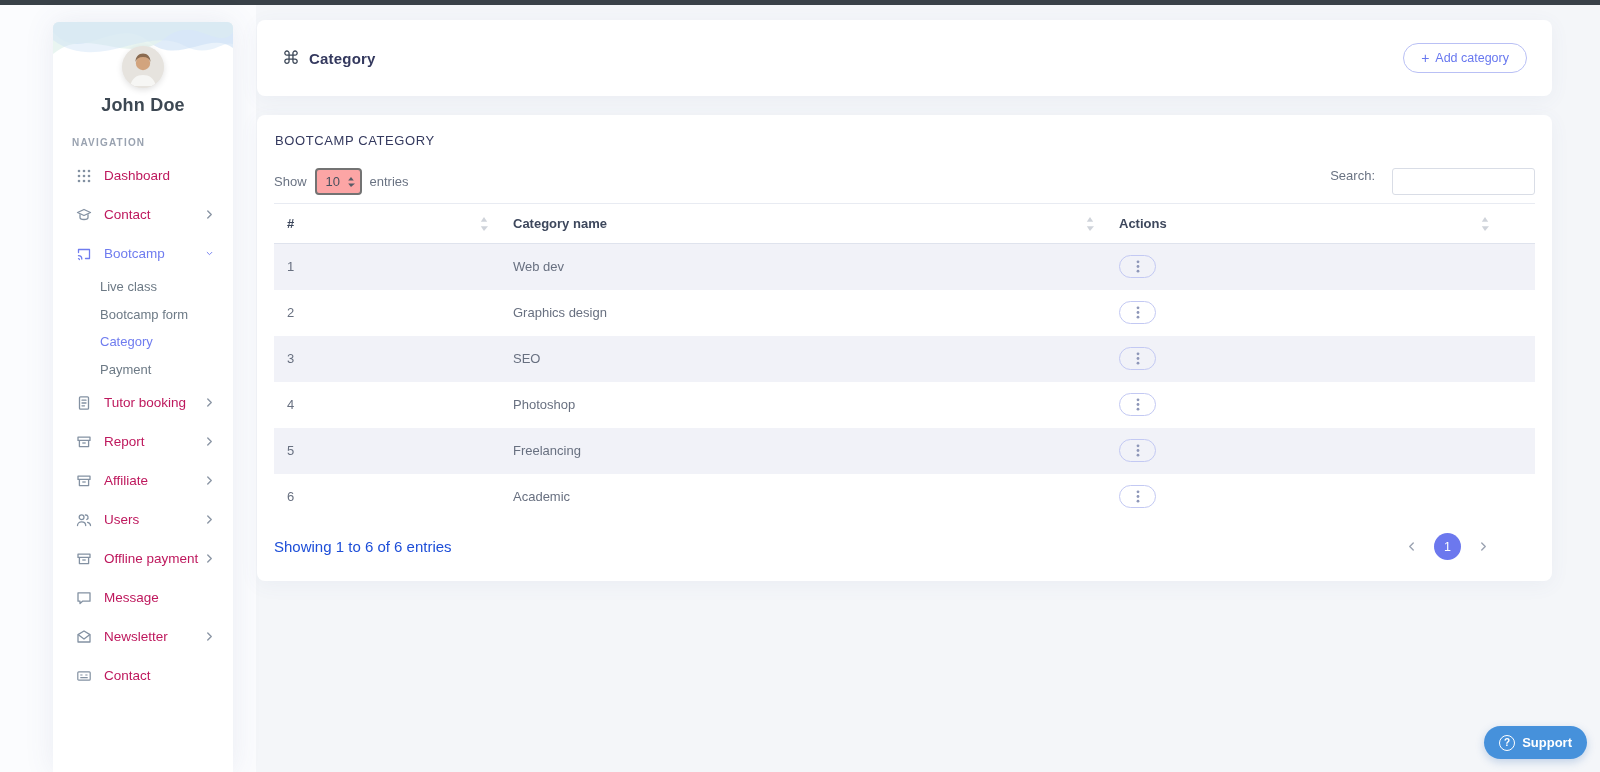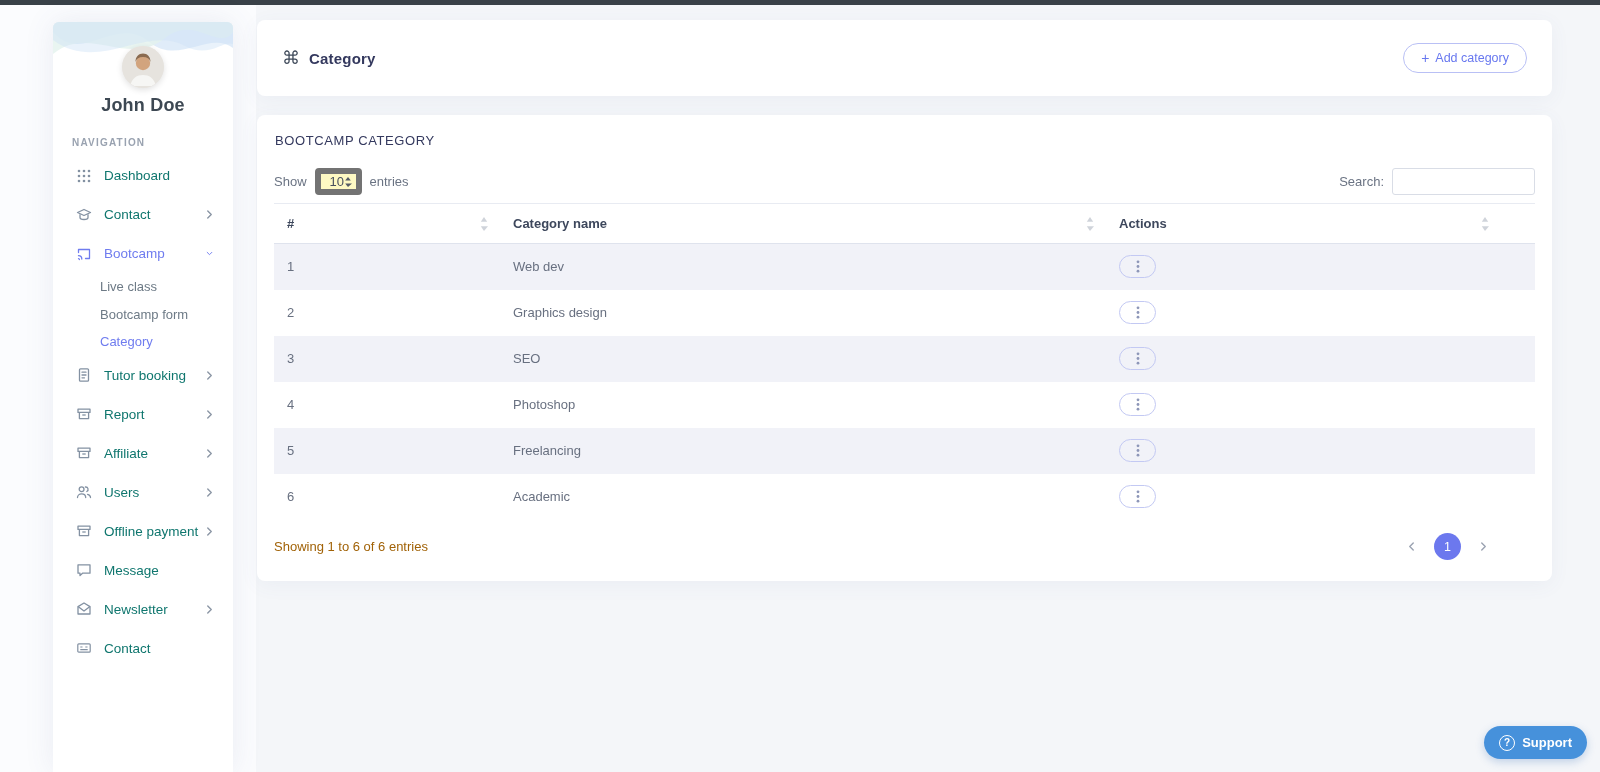--- a/index.html
+++ b/index.html
@@ -21,21 +21,21 @@
   .waves { position:absolute; left:0; top:0; width:180px; height:58px; pointer-events:none; }
   .profile { position:relative; padding-top:24px; text-align:center; }
   .avatar { width:42px; height:42px; border-radius:50%; margin:0 auto; overflow:hidden;
             box-shadow:0 2px 6px rgba(0,0,0,.12); background:#e9e6e1; }
   .avatar svg { display:block; }
   .user-name { margin-top:7px; font-size:18px; color:#3d4853; font-weight:bold; letter-spacing:.2px; }
   .nav-section-label { margin-top:21px; padding-left:19px; font-size:10px; font-weight:bold;
             letter-spacing:1.2px; color:#99a2b0; }
   ul.nav { list-style:none; margin-top:8px; }
   .nav-item { height:39px; display:flex; align-items:center; padding:0 20px 0 23px;
-            color:#0f766e; font-size:13.5px; cursor:pointer; }
+            color:#be185d; font-size:13.5px; cursor:pointer; }
   .nav-item .nav-icon { width:16px; height:16px; margin-right:12px; color:#8391a2; flex:0 0 16px; }
   .nav-icon svg { width:16px; height:16px; display:block; }
   .nav-chevron { margin-left:auto; color:#8b96a5; display:flex; }
   .nav-chevron svg { width:7px; height:11px; }
   .nav-item.active, .nav-item.active .nav-icon, .nav-item.active .nav-chevron { color:#6f7cef; }
   ul.sub-list { list-style:none; }
   .sub-item { height:27.5px; display:flex; align-items:center; padding-left:47px;
             color:#6d7a86; font-size:13px; cursor:pointer;text-align:center; }
   .sub-item.active { color:#6f7cef; }
 
@@ -57,47 +57,47 @@
 
   
   .table-card {
     position:absolute; left:257px; top:115px; width:1295px; height:466px;
     background:#fff; border-radius:8px; box-shadow:0 4px 20px rgba(86,97,150,.06);
     padding:18px 17px 0;
   }
   .panel-title { font-size:13px; font-weight:normal; color:#34395e; letter-spacing:.6px; padding-left:1px; }
   .controls { margin-top:20px; display:flex; align-items:center; font-size:13px; color:#6a7383; }
   .length-select {
-    margin:0 8px; width:47px; height:27px; border:6px solid #737373; border-radius:4px;
-    display:flex; align-items:center; padding:0 5px 0 9px; cursor:pointer; background:#fef9c3;
+    margin:0 8px; width:47px; height:27px; border:2px solid #737373; border-radius:4px;
+    display:flex; align-items:center; padding:0 5px 0 9px; cursor:pointer; background:#fca5a5;
     color:#49505e;
   }
   .length-select .stepper { margin-left:auto; display:flex; }
-  .search-wrap { margin-left:auto; display:flex; align-items:center; gap:8px; }
+  .search-wrap { margin-left:auto; display:flex; align-items:flex-start; gap:17px; }
   .search-input { width:143px; height:27px; border:1px solid #d9dde6; border-radius:3px;
     padding:0 8px; font-family:inherit; font-size:13px; color:#49505e; outline:none; }
 
   table.dt { margin-top:8px; width:1261px; border-collapse:collapse; table-layout:fixed; }
   table.dt thead th {
     height:40px; text-align:left; font-size:13px; font-weight:bold; color:#3d475c;
     border-top:1px solid #e8ebf2; border-bottom:1px solid #dfe3ed; cursor:pointer;
   }
   .th-inner { display:flex; align-items:center; padding-left:13px; }
   .sort-icon { margin-left:auto; margin-right:12px; display:flex; opacity:.55; }
   th.col-actions .sort-icon { margin-right:46px; }
   table.dt tbody td { height:46px; font-size:13px; color:#687080; padding-left:13px; }
   table.dt tbody tr.stripe { background:#f1f2f8; }
   .action-btn {
     width:37px; height:23px; border:1px solid #c3c9f3; border-radius:12px; background:transparent;
     display:flex; align-items:center; justify-content:center; cursor:pointer; color:#8d96b8;
   }
   .action-btn svg { width:4px; height:13px; }
 
   .dt-footer { margin-top:12px; display:flex; align-items:center; height:30px; }
-  .dt-info { font-size:13px; color:#a16207; }
+  .dt-info { font-size:15px; color:#1d4ed8; }
   .pager { margin-left:auto; margin-right:46px; display:flex; align-items:center; gap:17px; }
   .pg-arrow { background:none; border:none; color:#9aa2b1; display:flex; cursor:pointer; padding:2px; }
   .pg-arrow svg { width:7px; height:11px; }
   .pg-current {
     width:27px; height:27px; border-radius:50%; background:#6c78ee; color:#fff;
     font-size:12.5px; font-family:inherit; border:none; display:flex; align-items:center; justify-content:center; cursor:pointer;
   }
 
   
   .support-btn {
@@ -183,20 +183,21 @@
         <span class="nav-chevron">
           <svg viewBox="0 0 12 8" fill="none" stroke="currentColor" stroke-width="1.6" stroke-linecap="round" stroke-linejoin="round">
             <path d="m2 2 4 4 4-4"></path>
           </svg>
         </span>
       </li>
       <ul class="sub-list">
         <li class="sub-item">Live class</li>
         <li class="sub-item">Bootcamp form</li>
         <li class="sub-item active">Category</li>
+        <li class="sub-item">Payment</li>
       </ul>
       <li class="nav-item">
         <span class="nav-icon">
           <svg viewBox="0 0 16 16" fill="none" stroke="currentColor" stroke-width="1.3" stroke-linecap="round">
             <rect x="3.5" y="1.8" width="9" height="12.4" rx="1"></rect>
             <path d="M6 5.2h4M6 8h4M6 10.8h2.5"></path>
           </svg>
         </span>
         <span>Tutor booking</span>
         <span class="nav-chevron">

